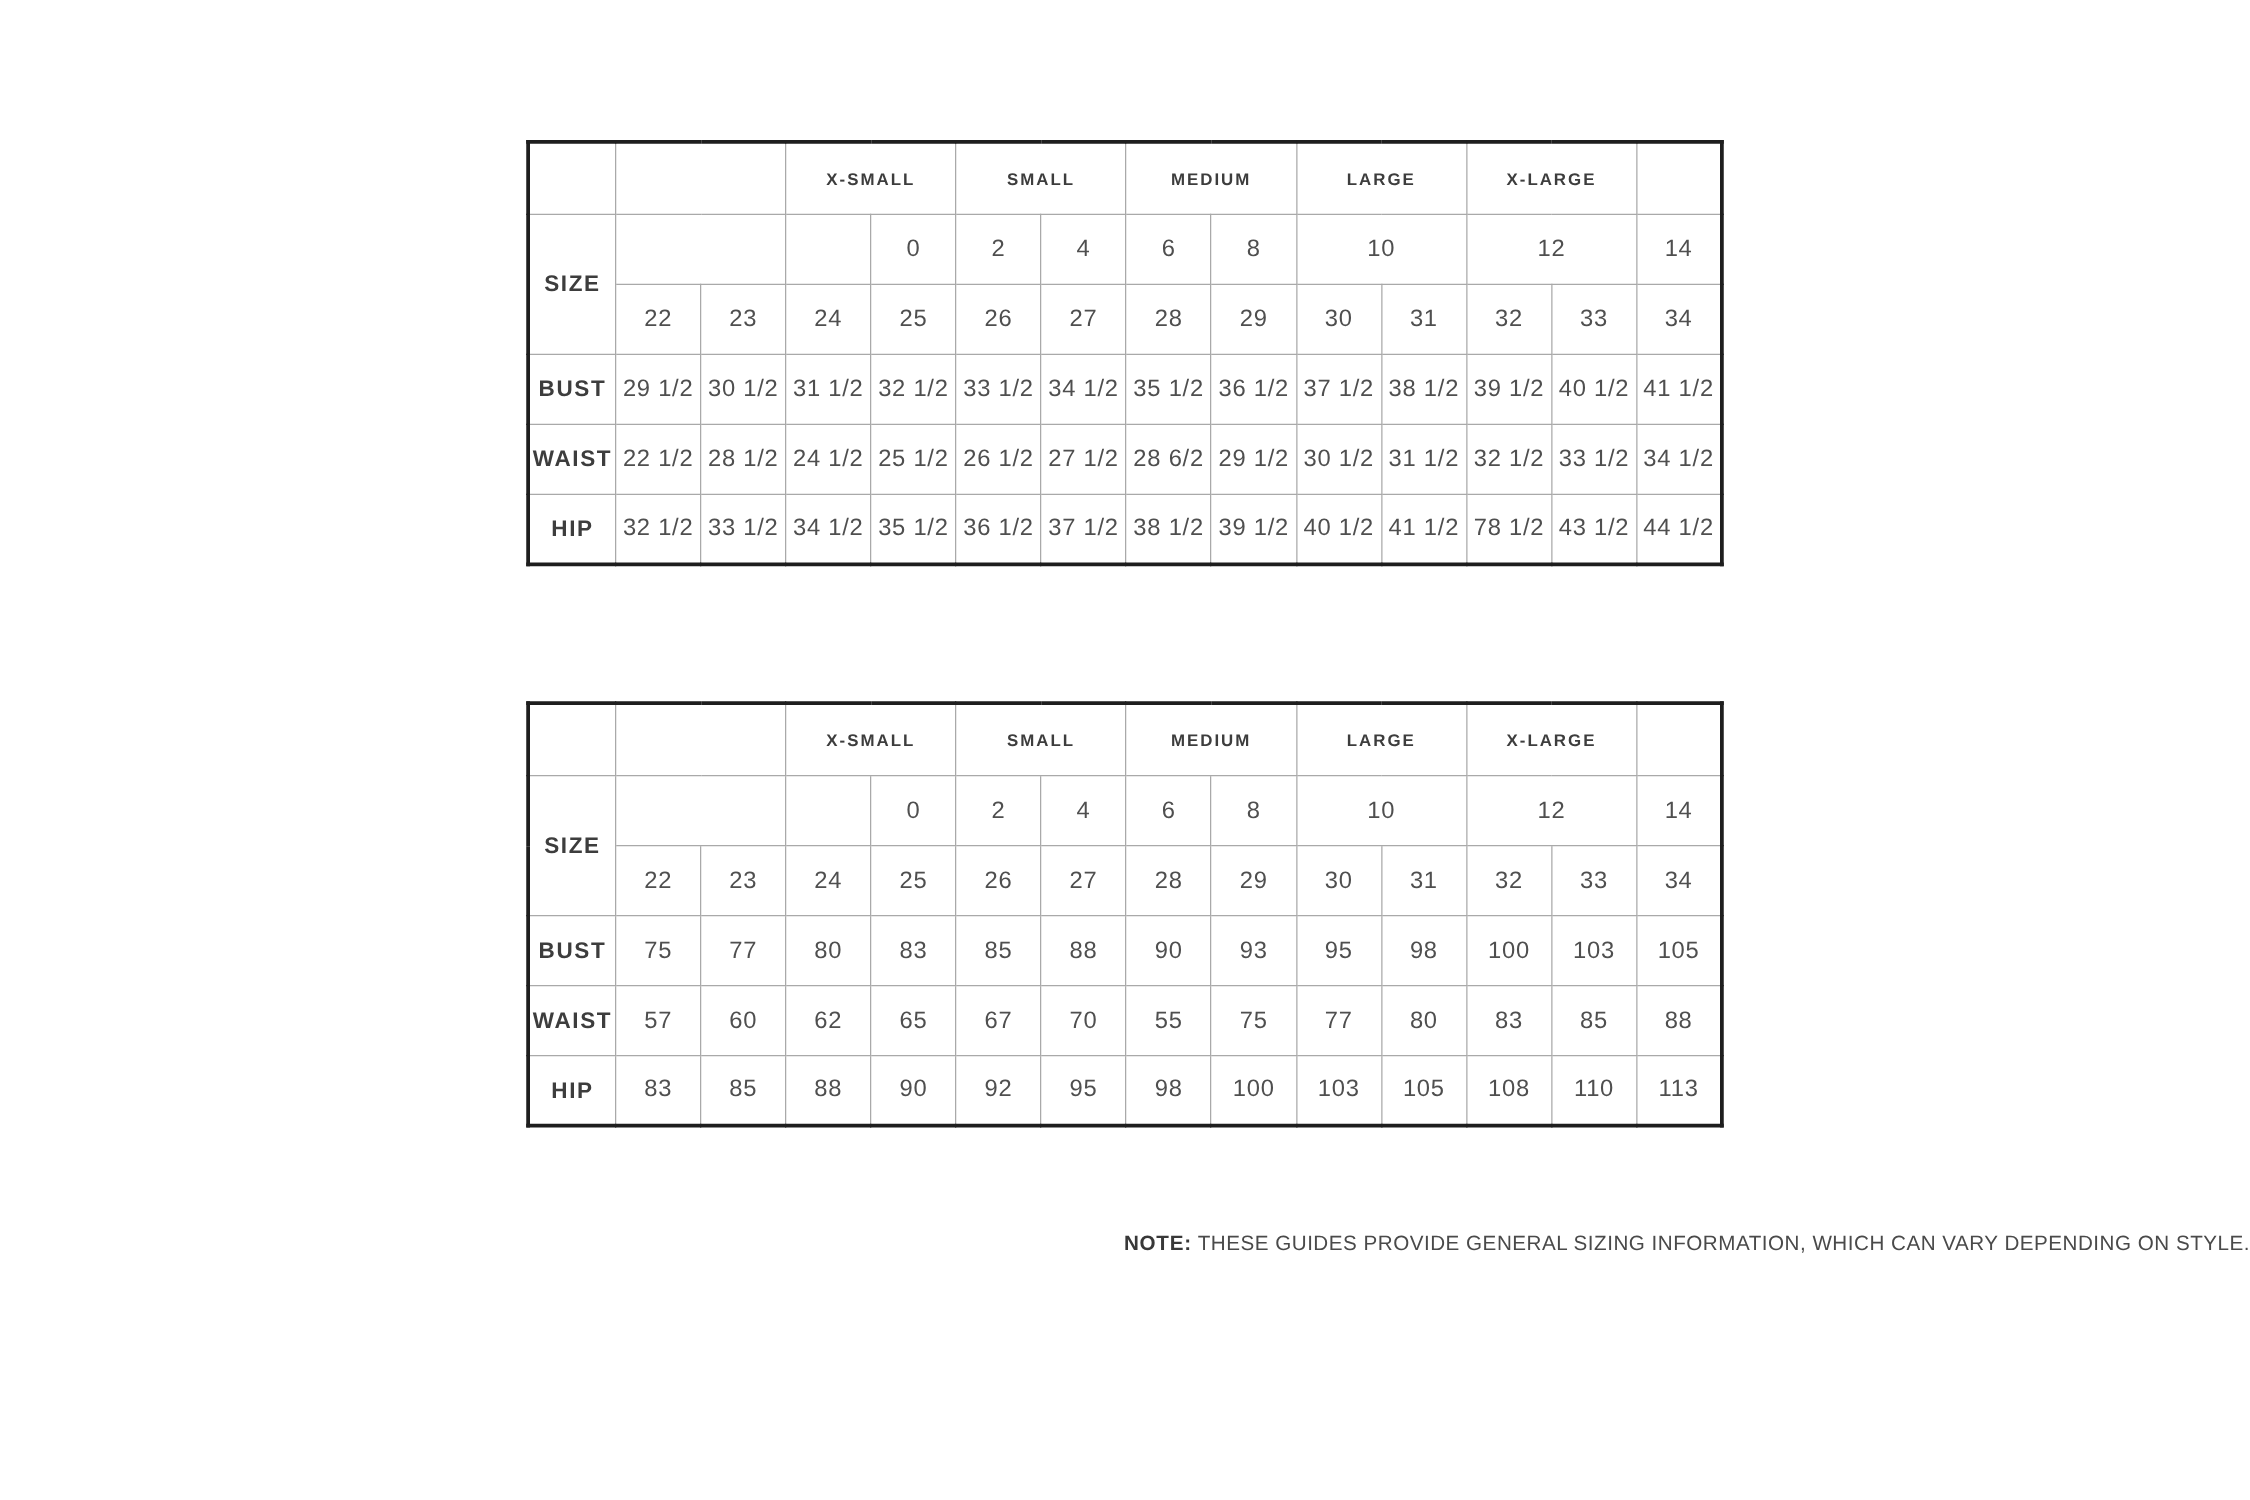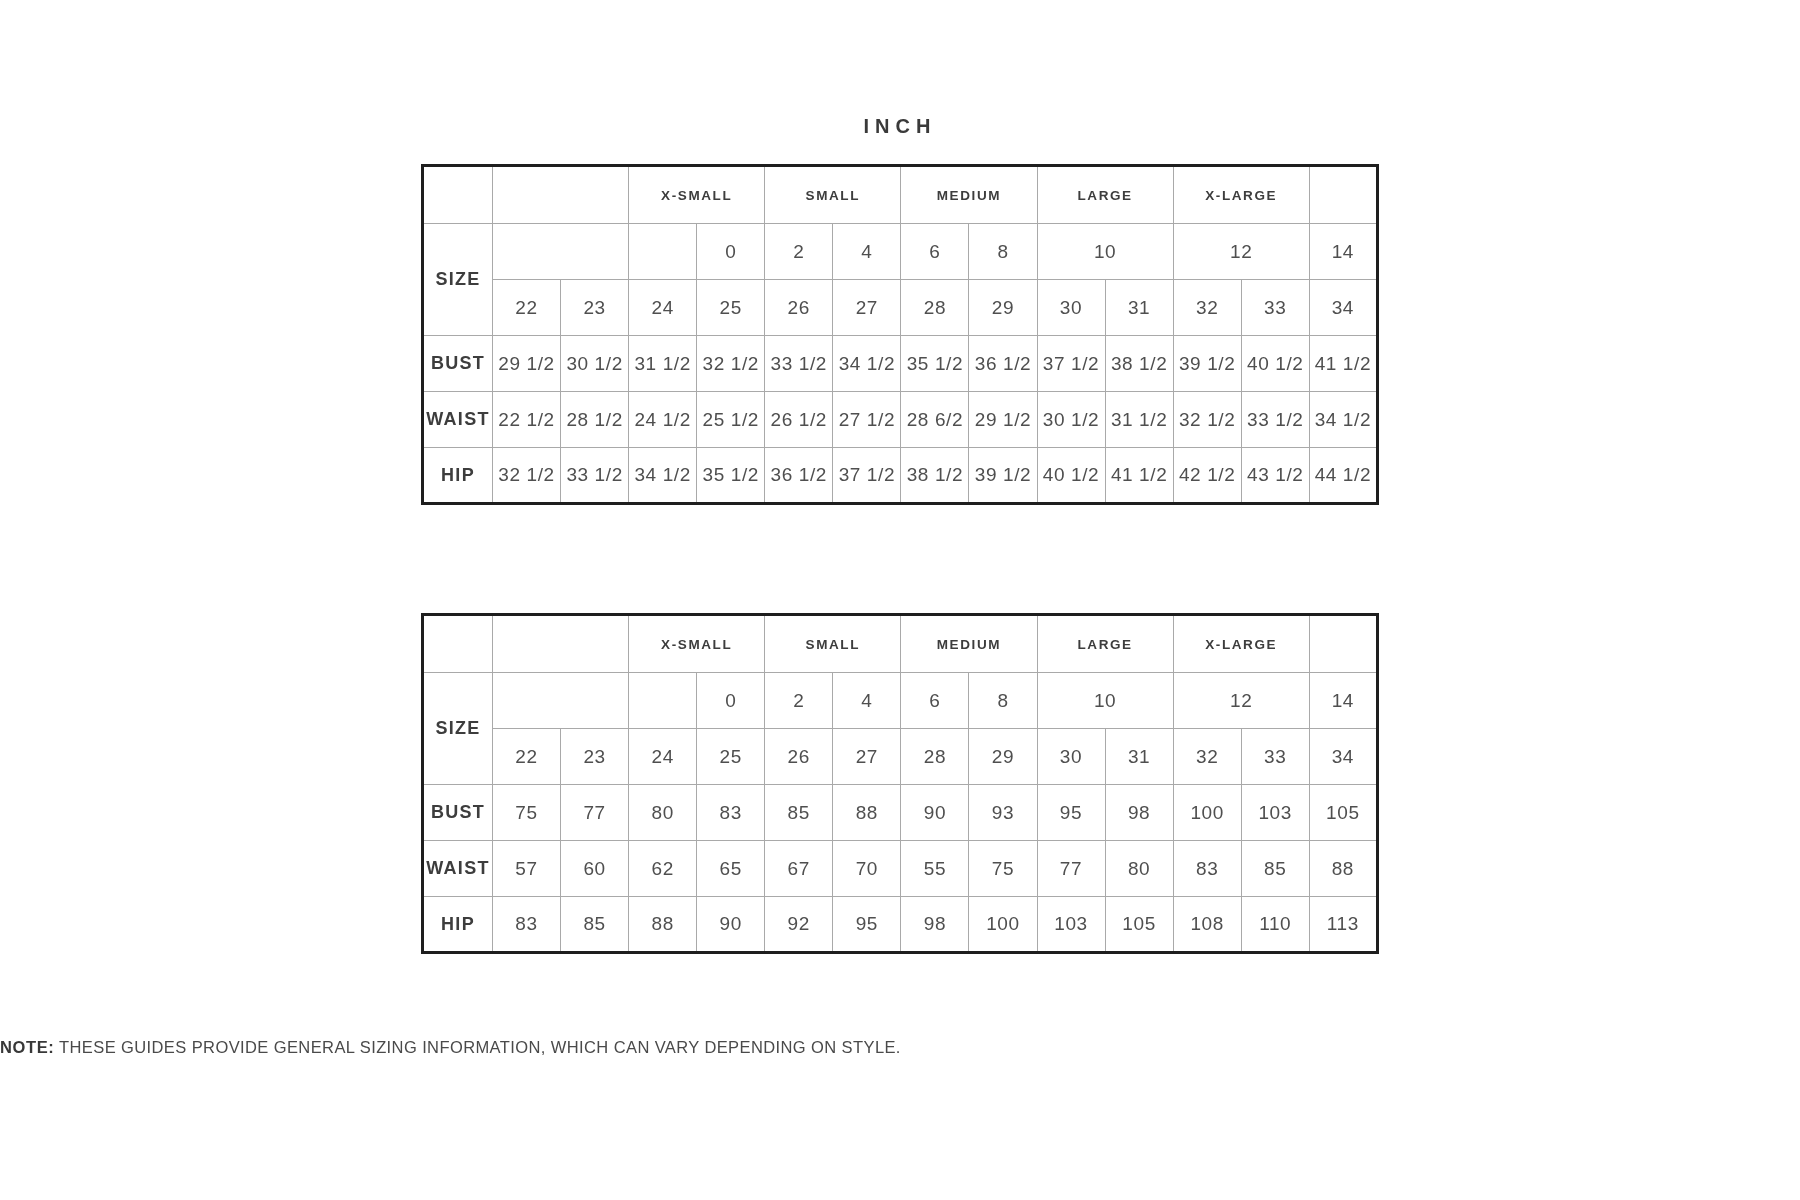--- a/index.html
+++ b/index.html
@@ -57,39 +57,38 @@
     letter-spacing: 1.6px;
     color: #3d3d3d;
   }
   td.num {
     font-size: 19px;
     letter-spacing: 0.6px;
     color: #4f4f4f;
   }
   .note {
     margin-top: 82px;
-    text-align: left;
+    text-align: right;
     font-size: 16.5px;
     letter-spacing: 0.4px;
     color: #4a4a4a;
     line-height: 22px;
   }
   .note strong {
     font-weight: bold;
     color: #383838;
     letter-spacing: 0.6px;
   }
 </style>
 </head>
 <body>
 
 <div class="sheet">
 
   <section class="unit unit-inch">
-    <h2 class="unit-title">INCH</h2>
     <table class="size-table">
         <colgroup>
           <col class="label-col">
           <col>
           <col>
           <col>
           <col>
           <col>
           <col>
           <col>
@@ -176,21 +175,21 @@
             <td class="num">32 1/2</td>
             <td class="num">33 1/2</td>
             <td class="num">34 1/2</td>
             <td class="num">35 1/2</td>
             <td class="num">36 1/2</td>
             <td class="num">37 1/2</td>
             <td class="num">38 1/2</td>
             <td class="num">39 1/2</td>
             <td class="num">40 1/2</td>
             <td class="num">41 1/2</td>
-            <td class="num">42 1/2</td>
+            <td class="num">78 1/2</td>
             <td class="num">43 1/2</td>
             <td class="num">44 1/2</td>
           </tr>
         </tbody>
       </table>
   </section>
 
   <section class="unit unit-cm">
     <table class="size-table">
         <colgroup>

